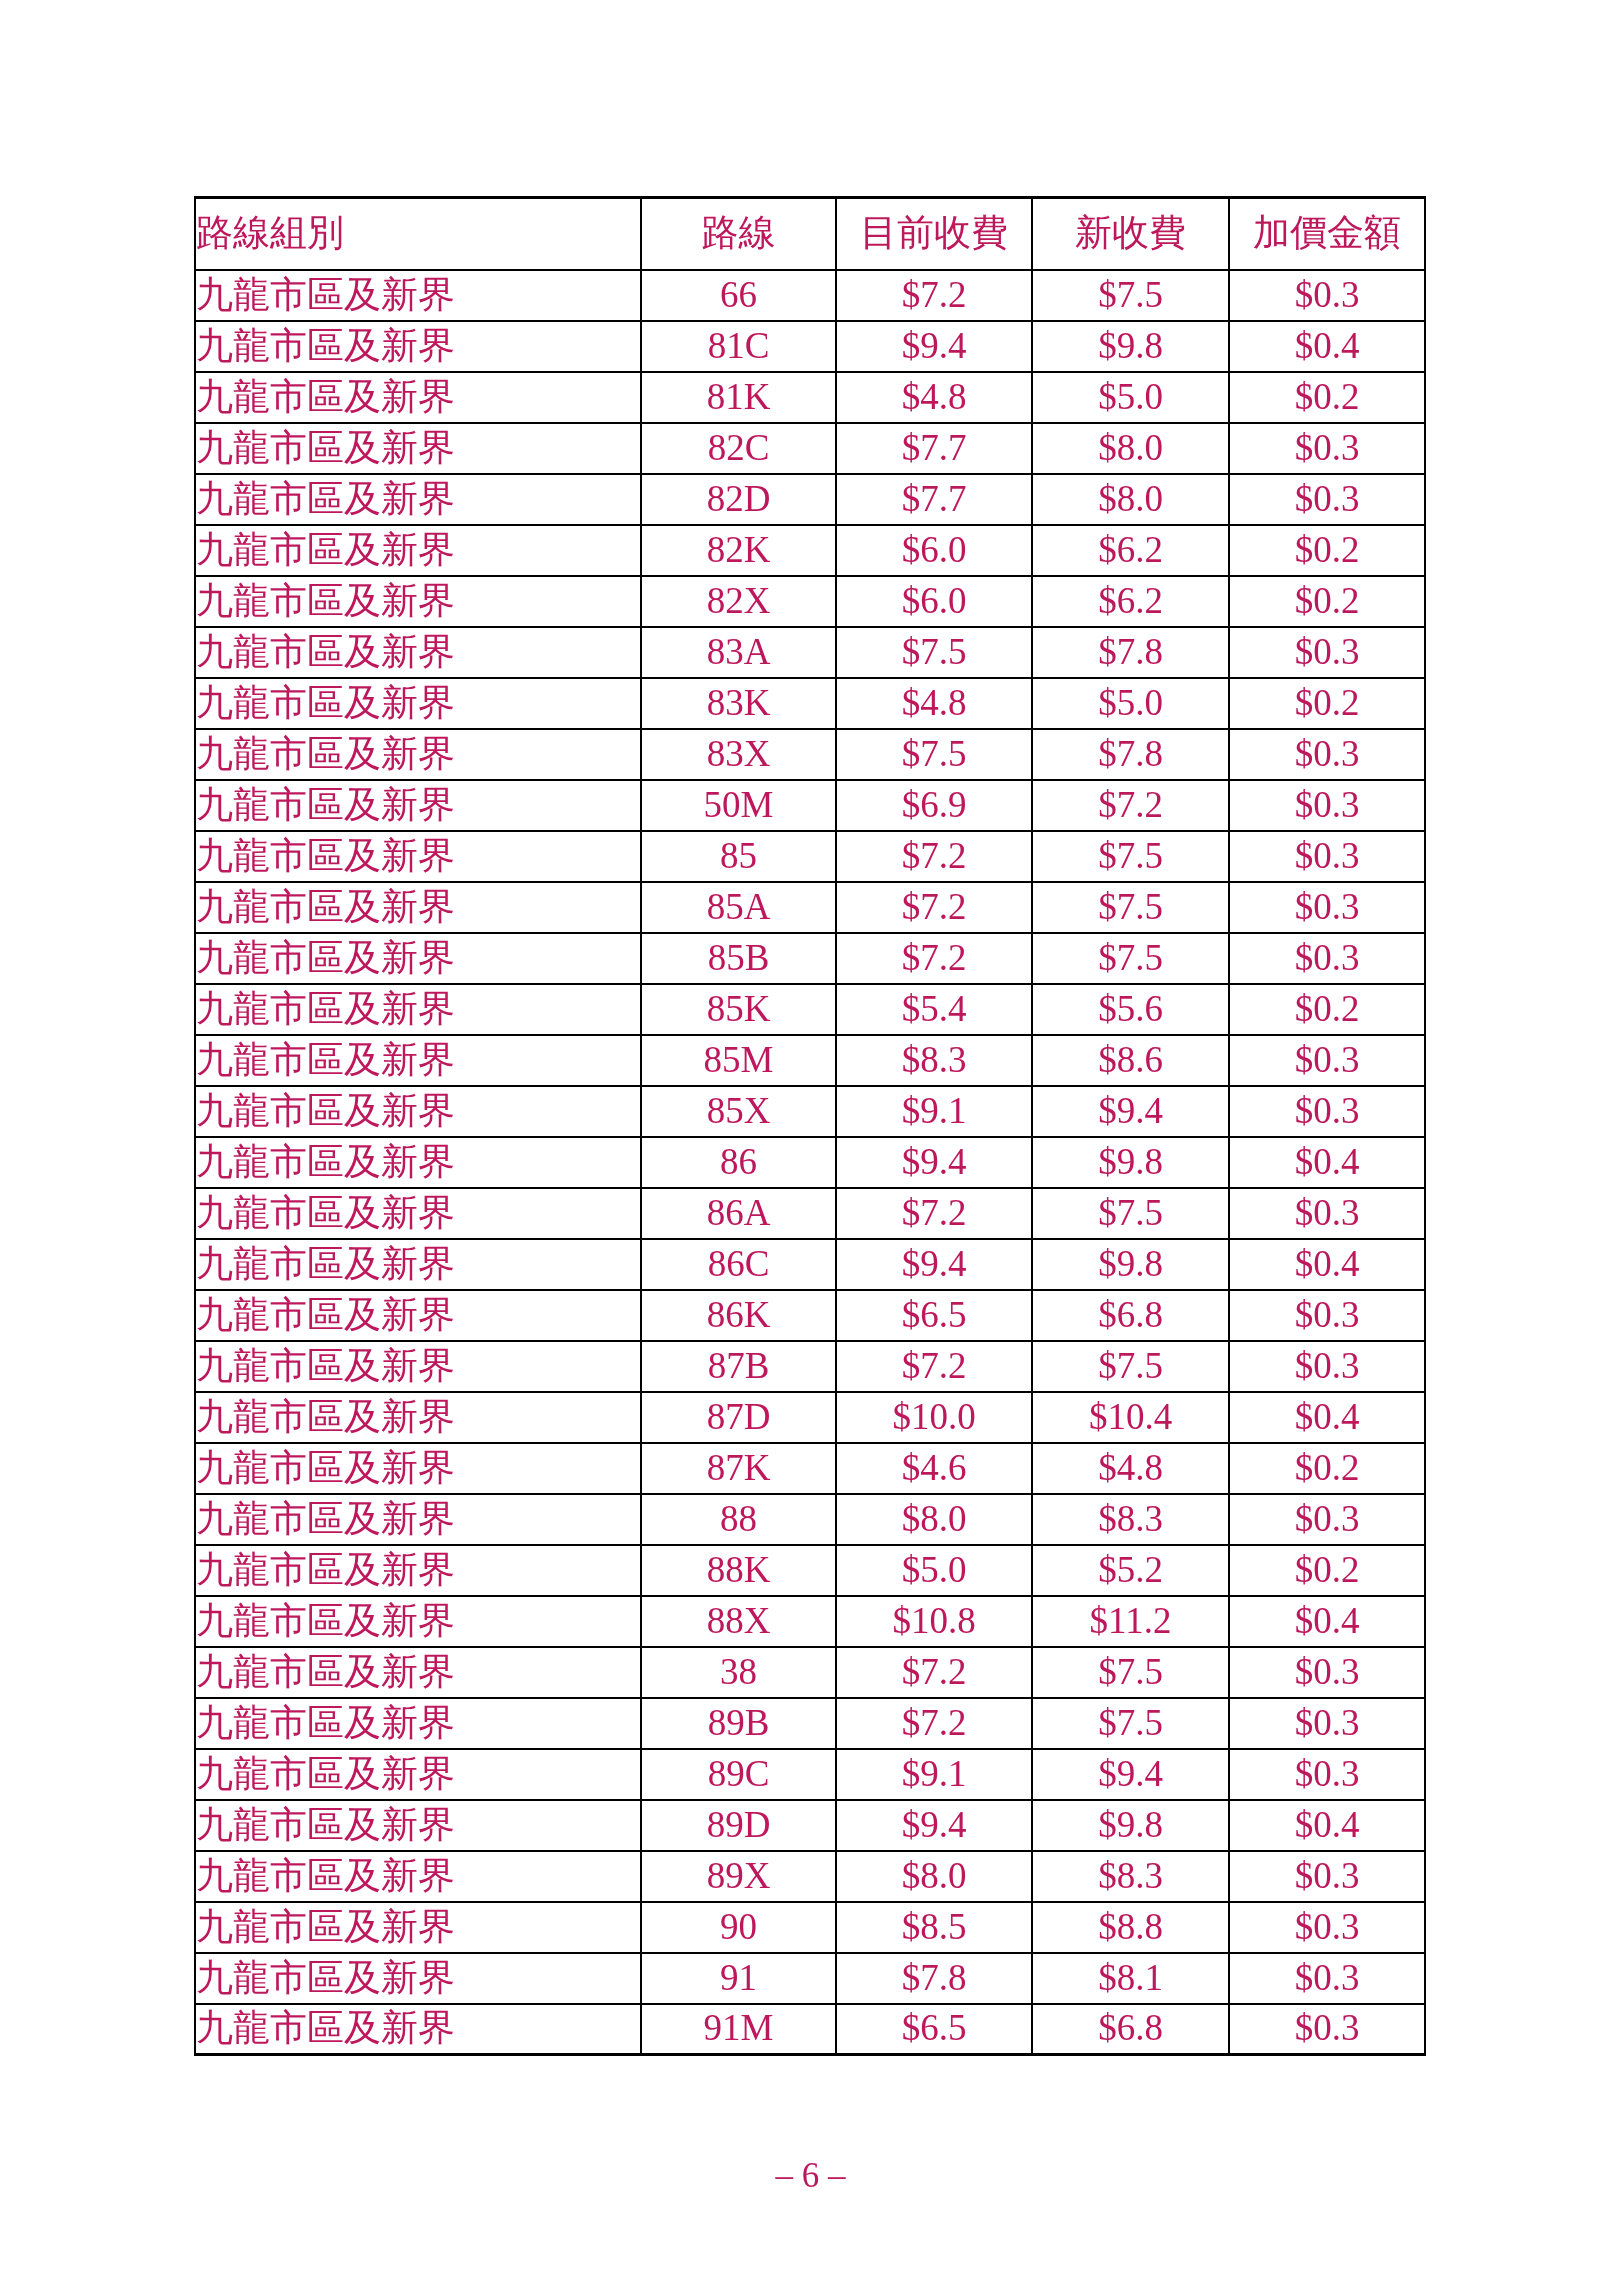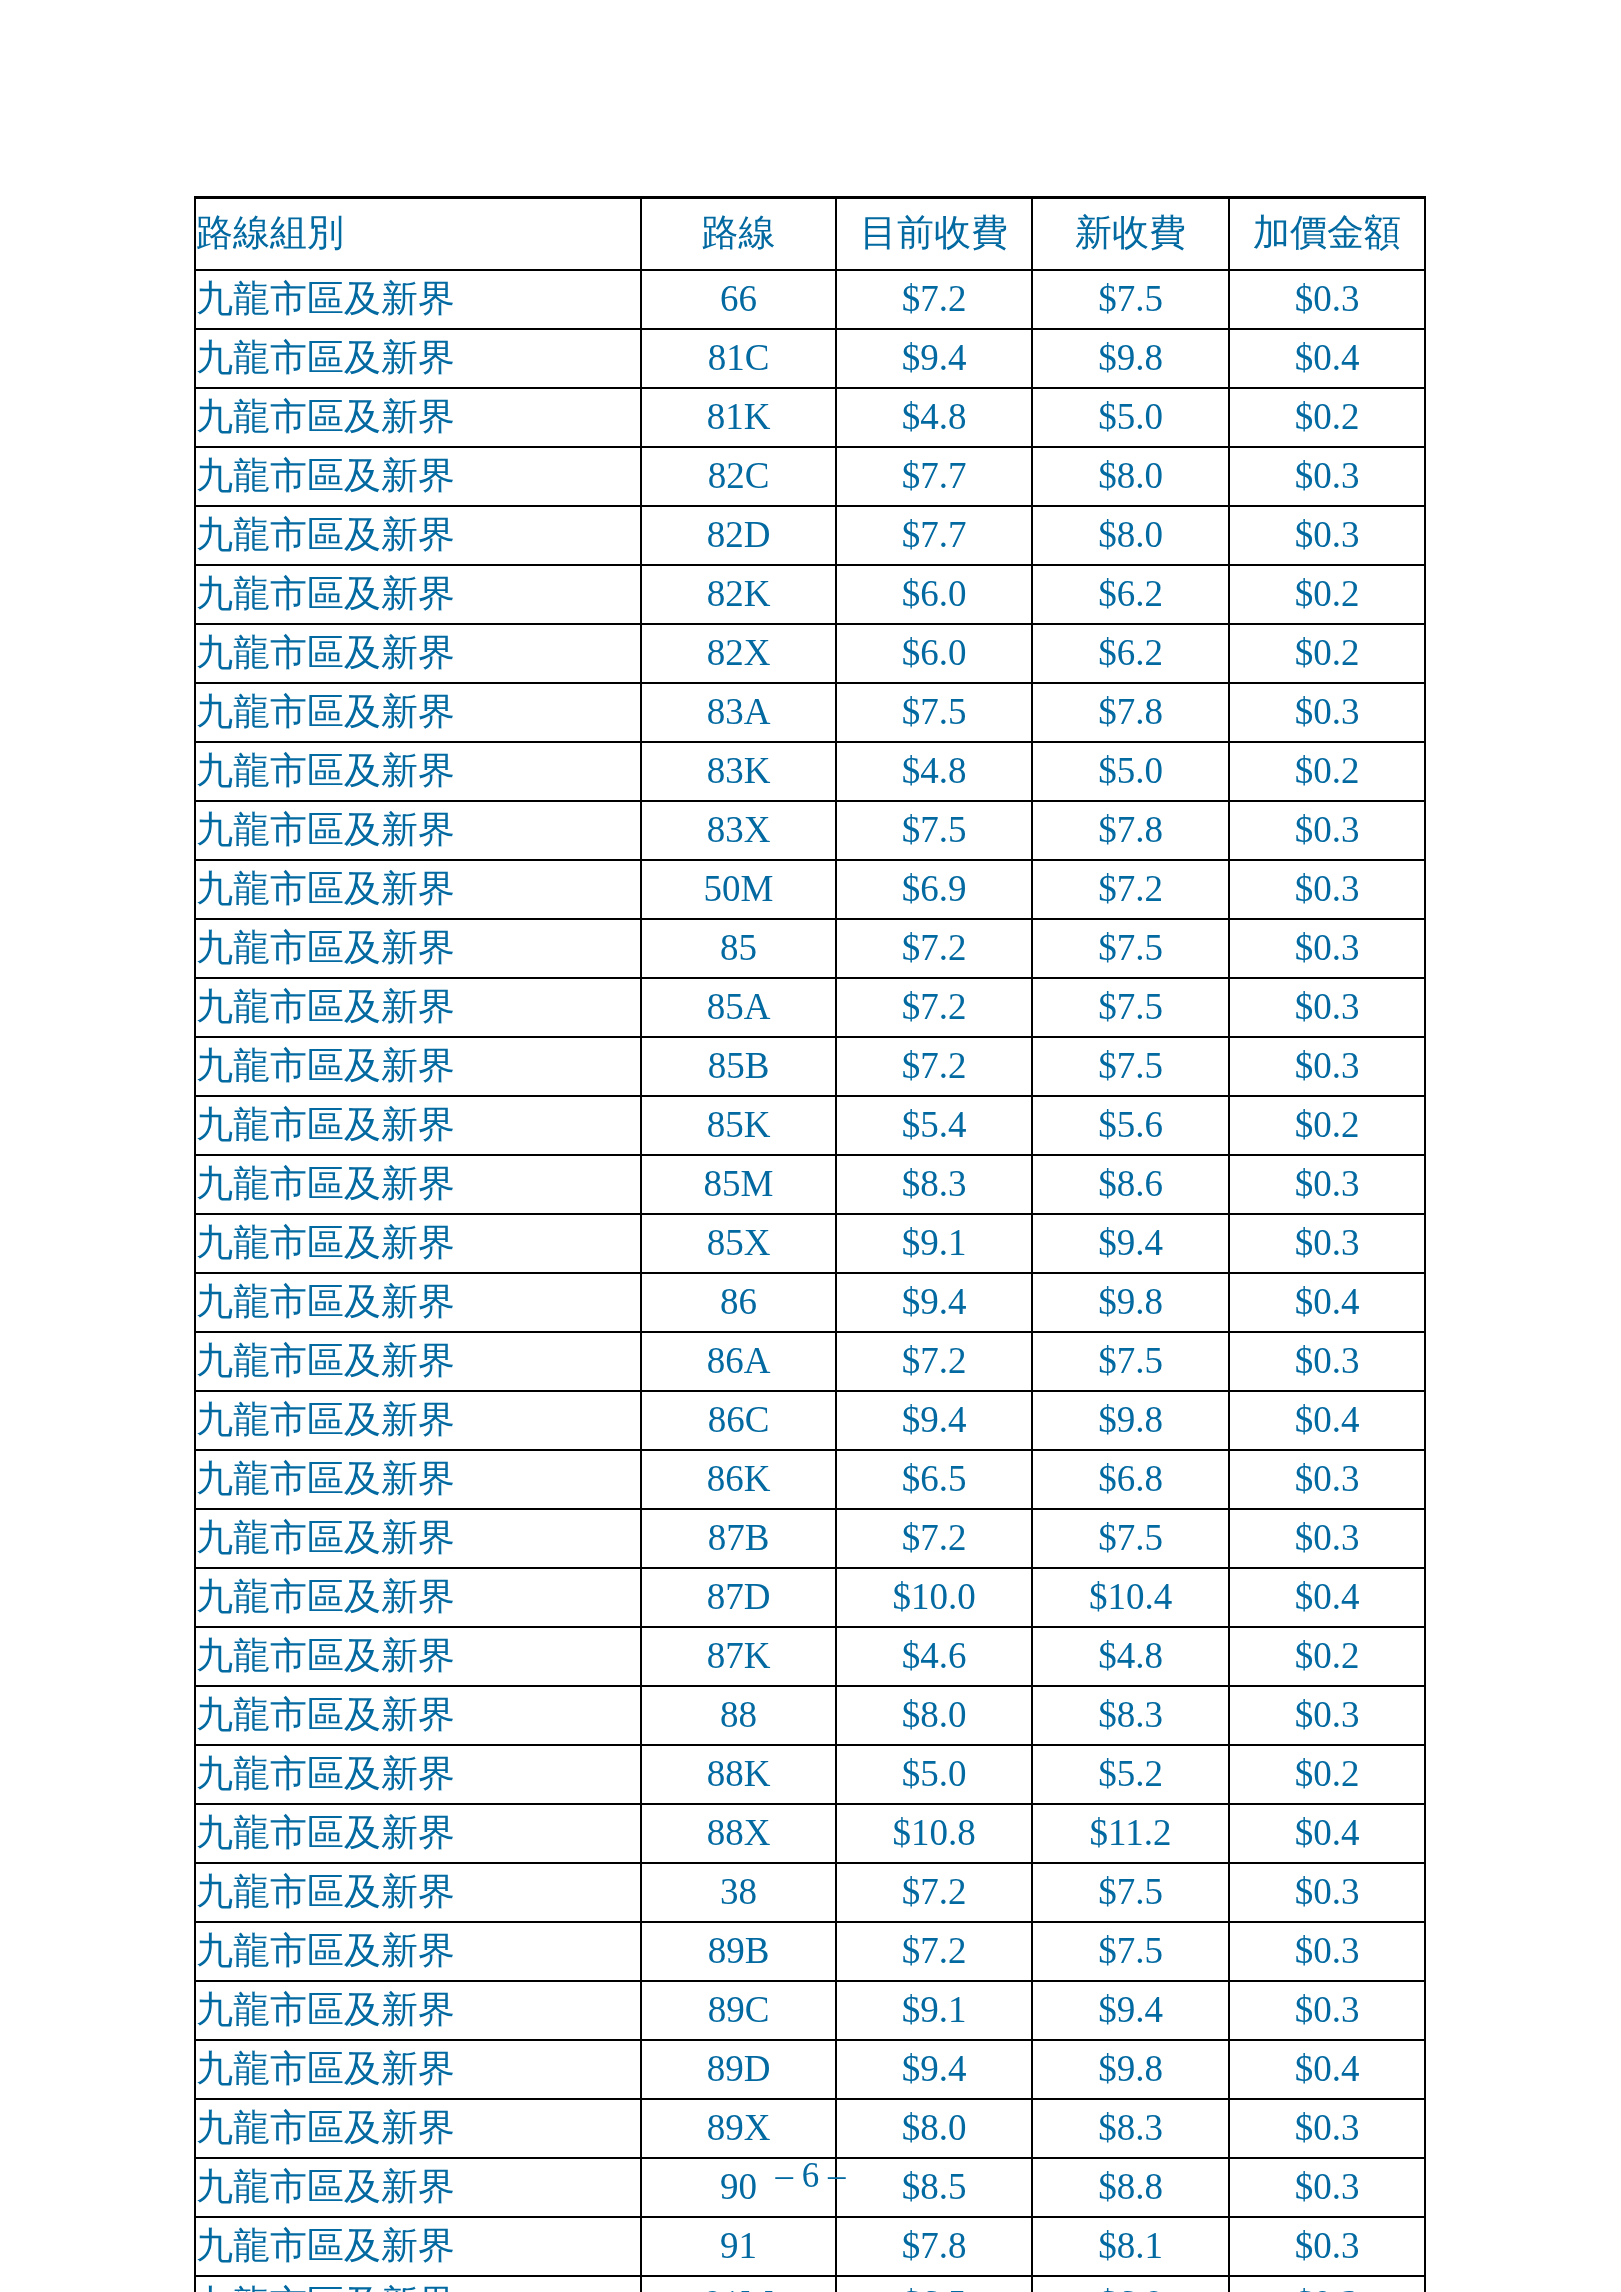--- a/index.html
+++ b/index.html
@@ -6,21 +6,21 @@
     margin: 0;
     padding: 0;
     background: #ffffff;
   }
   .page {
     position: relative;
     width: 1621px;
     height: 2293px;
     background: #ffffff;
     font-family: "Liberation Serif", "DejaVu Serif", serif;
-    color: #0369a1;
+    color: #be185d;
     overflow: hidden;
   }
   table.fare-table {
     position: absolute;
     left: 194px;
     top: 196px;
     width: 1230px;
     border-collapse: collapse;
     table-layout: fixed;
     font-size: 37px;
@@ -36,21 +36,21 @@
     vertical-align: middle;
     white-space: nowrap;
     overflow: hidden;
   }
   table.fare-table {
     border: 2px solid #000000;
     border-top-width: 3.9px;
     border-bottom-width: 3.9px;
   }
   thead tr { height: 72px; }
-  tbody tr { height: 59px; }
+  tbody tr { height: 51px; }
   .cell-left   { text-align: left; padding-left: 7.8px; }
   .cell-center { text-align: center; }
   .page-number {
     position: absolute;
     top: 2156px;
     left: 0;
     width: 100%;
     text-align: center;
     font-size: 35px;
   }

